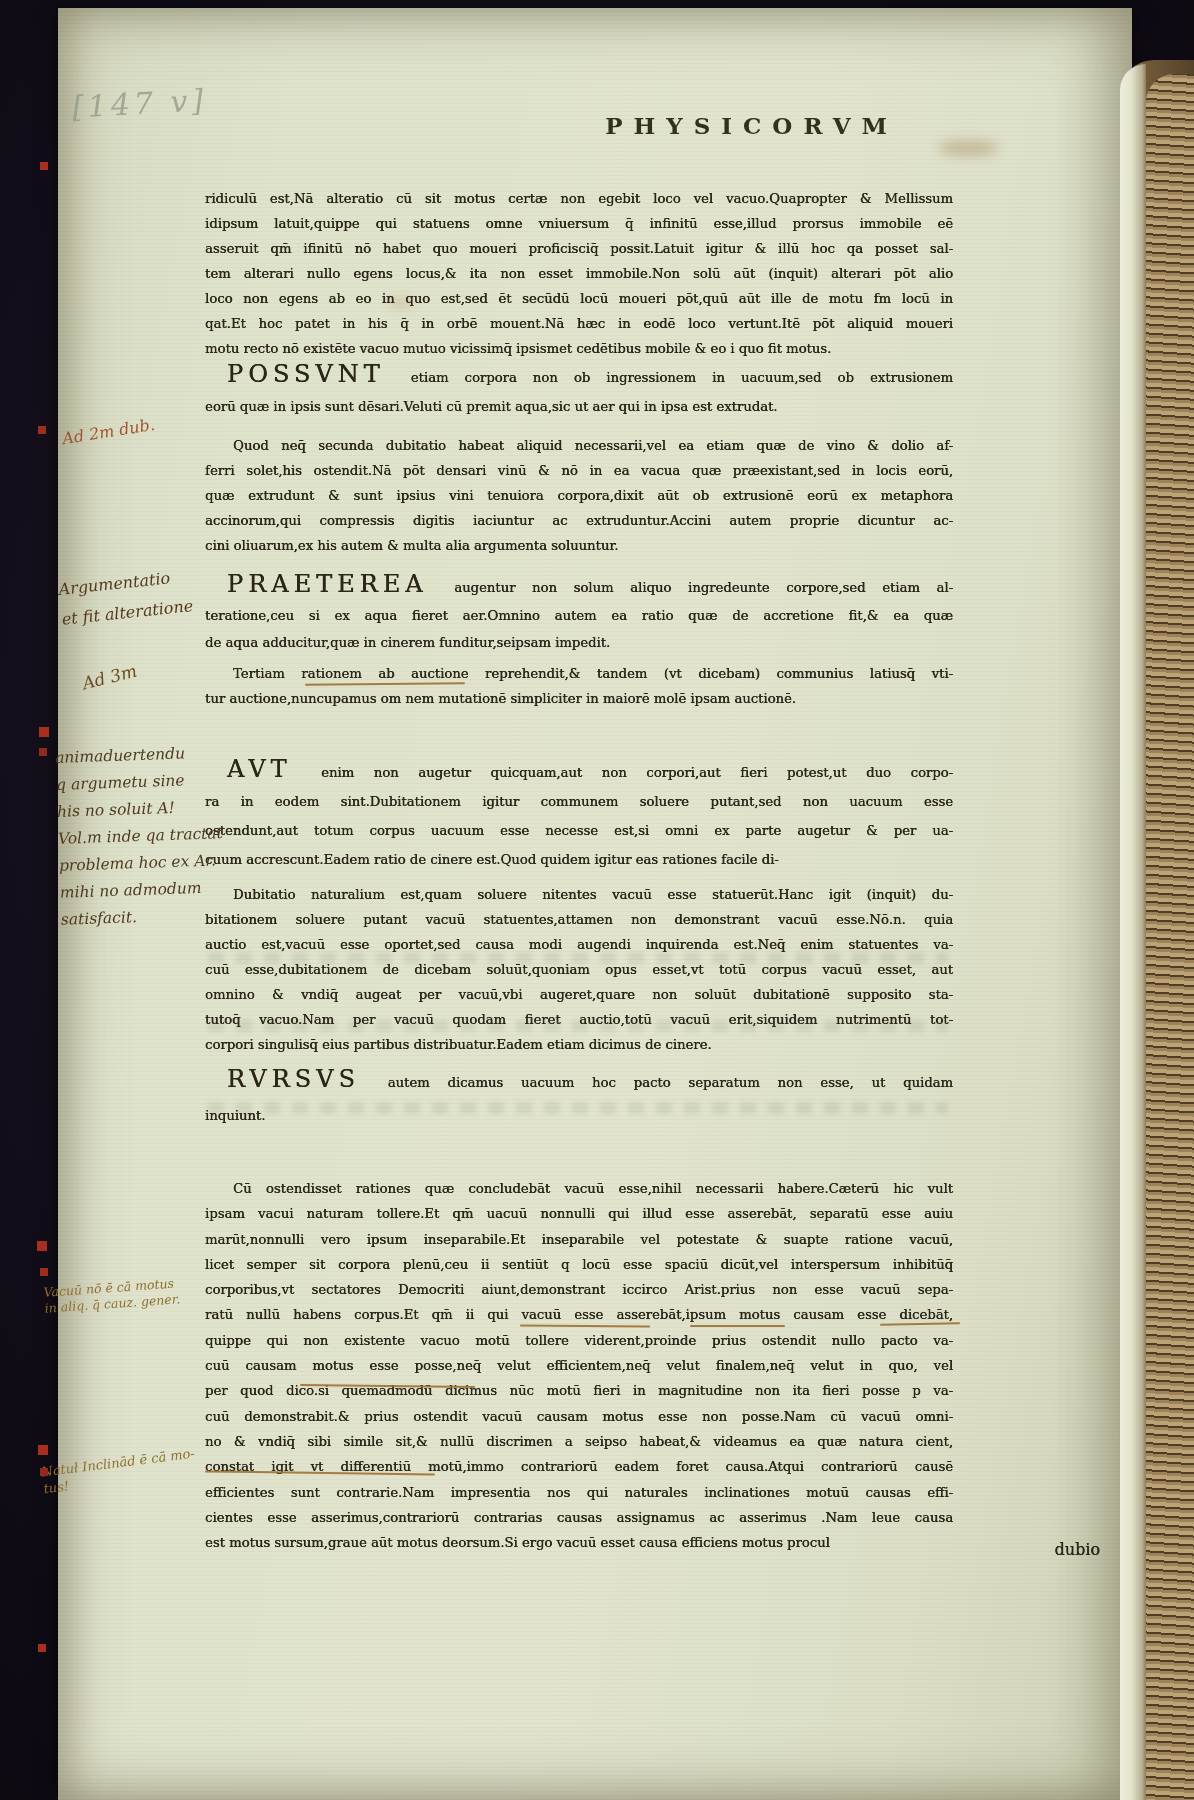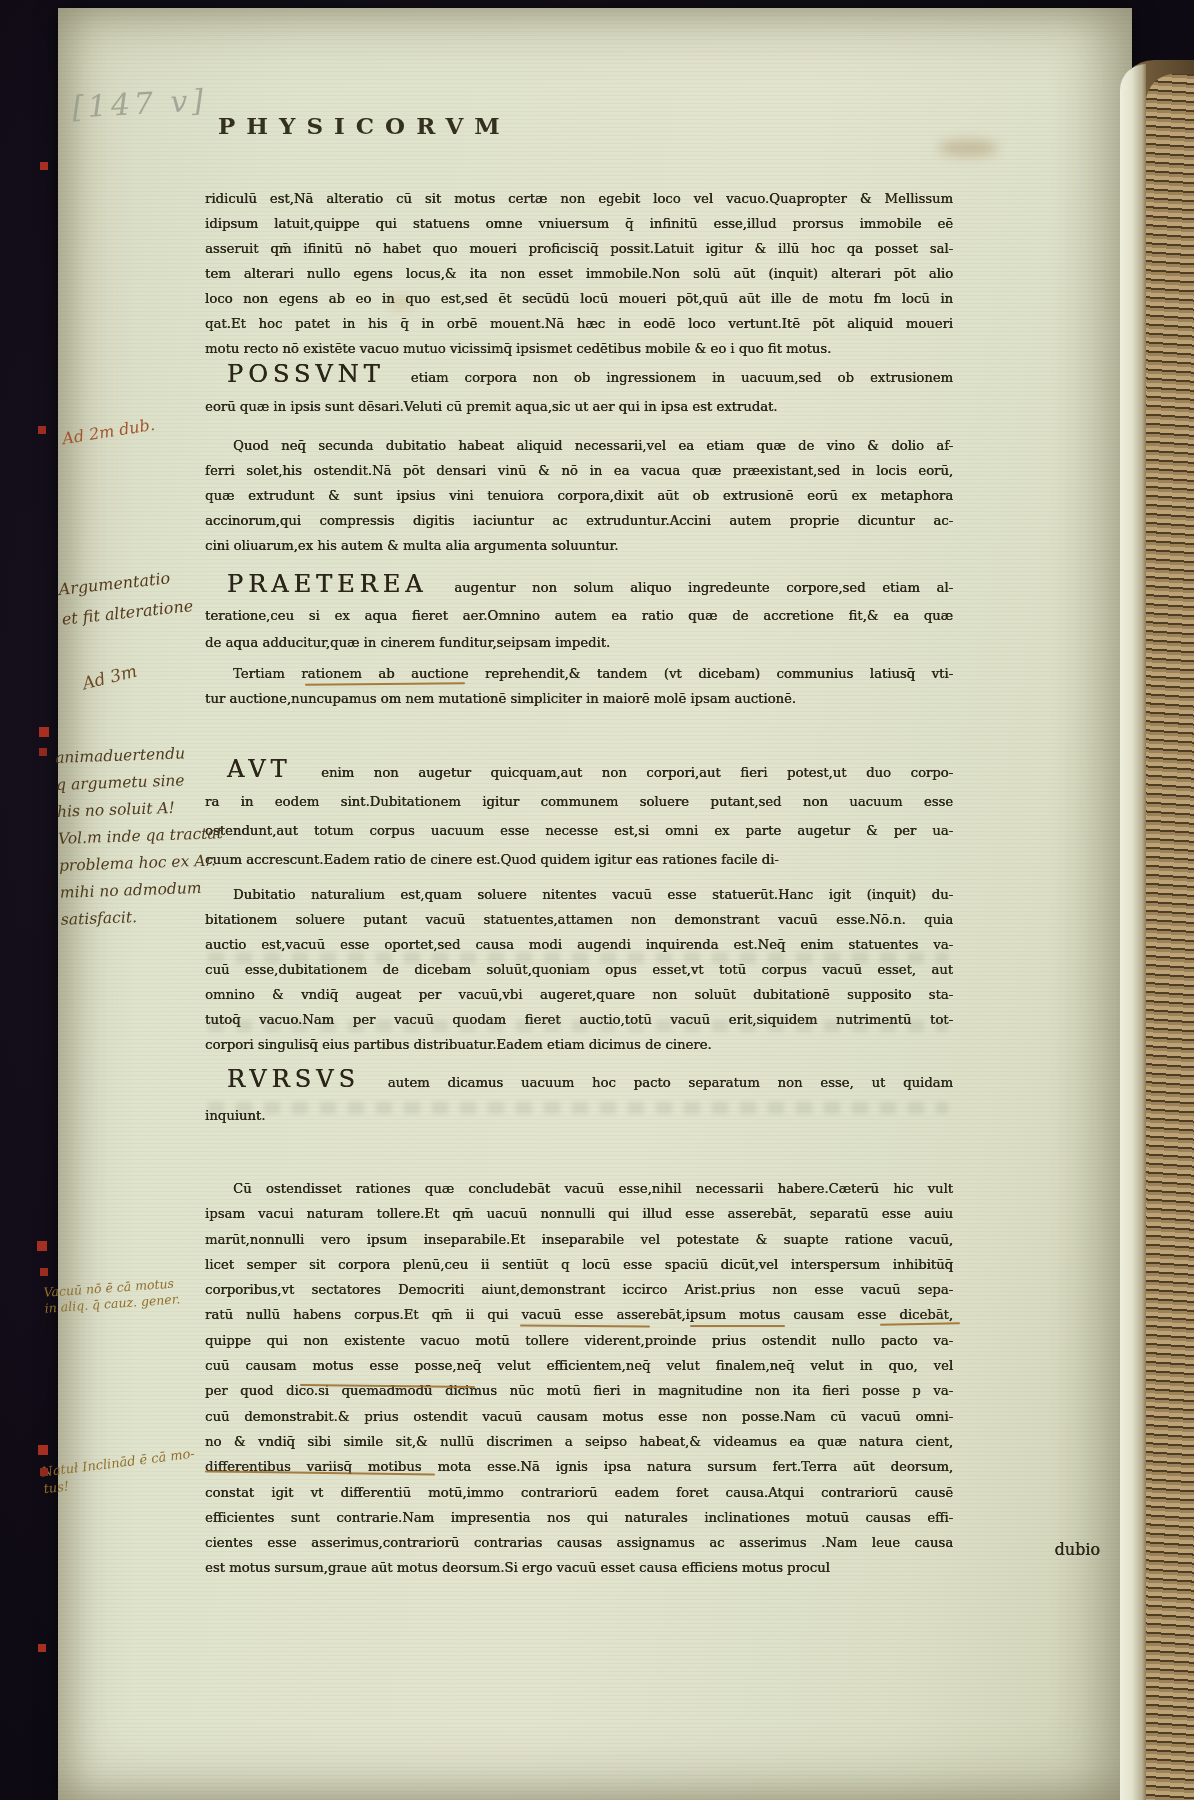--- a/index.html
+++ b/index.html
@@ -19,21 +19,21 @@
     background:linear-gradient(90deg,#8d7850 0%, #6e5838 40%, #54422a 100%);
     border-top-left-radius:34px;}
   .edge-strip{position:absolute;left:1146px;top:74px;width:48px;height:1726px;
     border-top-left-radius:28px;
     background:repeating-linear-gradient(184deg, #4e3c24 0 2px, #9c8258 2px 5px, #bda275 5px 9px);
     filter:blur(.4px);}
   .edge-curl{position:absolute;left:1120px;top:64px;width:26px;height:1736px;
     border-top-left-radius:30px;
     background:linear-gradient(90deg, #eeeedd 0%, #e2e2cc 45%, #b7b094 85%, #8d7c58 100%);}
   
-  .running-title{position:absolute;left:160px;top:104px;width:680px;text-align:left;
+  .running-title{position:absolute;left:160px;top:104px;width:680px;text-align:right;
     font-size:23px;font-weight:bold;letter-spacing:11px;color:#33301f;}
   .folio-mark{position:absolute;left:14px;top:78px;font-size:30px;font-style:italic;
     color:#959a8c;opacity:.8;letter-spacing:4px;transform:rotate(-3deg);}
   
   .text-column{position:absolute;left:147px;top:0;width:748px;height:1792px;
     color:#2b2619;font-size:13.2px;text-shadow:.35px 0 0 currentColor;}
   .block{position:absolute;left:0;right:0;}
   .line{text-align:justify;text-align-last:justify;}
   .block .line:last-child{text-align-last:left;}
   .indent .line:first-child{text-indent:28px;}
@@ -153,21 +153,20 @@
           <div class="line">ipsam vacui naturam tollere.Et qm̄ uacuū nonnulli qui illud esse asserebāt, separatū esse auiu</div>
           <div class="line">marūt,nonnulli vero ipsum inseparabile.Et inseparabile vel potestate &amp; suapte ratione vacuū,</div>
           <div class="line">licet semper sit corpora plenū,ceu ii sentiūt q locū esse spaciū dicūt,vel interspersum inhibitūq̄</div>
           <div class="line">corporibus,vt sectatores Democriti aiunt,demonstrant iccirco Arist.prius non esse vacuū sepa-</div>
           <div class="line">ratū nullū habens corpus.Et qm̄ ii qui vacuū esse asserebāt,ipsum motus causam esse dicebāt,</div>
           <div class="line">quippe qui non existente vacuo motū tollere viderent,proinde prius ostendit nullo pacto va-</div>
           <div class="line">cuū causam motus esse posse,neq̄ velut efficientem,neq̄ velut finalem,neq̄ velut in quo, vel</div>
           <div class="line">per quod dico.si quemadmodū dicimus nūc motū fieri in magnitudine non ita fieri posse p va-</div>
           <div class="line">cuū demonstrabit.&amp; prius ostendit vacuū causam motus esse non posse.Nam cū vacuū omni-</div>
           <div class="line">no &amp; vndiq̄ sibi simile sit,&amp; nullū discrimen a seipso habeat,&amp; videamus ea quæ natura cient,</div>
-          <div class="line">differentibus variisq̄ motibus mota esse.Nā ignis ipsa natura sursum fert.Terra aūt deorsum,</div>
           <div class="line">constat igit vt differentiū motū,immo contrariorū eadem foret causa.Atqui contrariorū causē</div>
           <div class="line">efficientes sunt contrarie.Nam impresentia nos qui naturales inclinationes motuū causas effi-</div>
           <div class="line">cientes esse asserimus,contrariorū contrarias causas assignamus ac asserimus .Nam leue causa</div>
           <div class="line">est motus sursum,graue aūt motus deorsum.Si ergo vacuū esset causa efficiens motus procul</div>
         </div>
       </div>
 
     <div class="catchword">dubio</div>
 
     <div class="mnote n-ad2">

